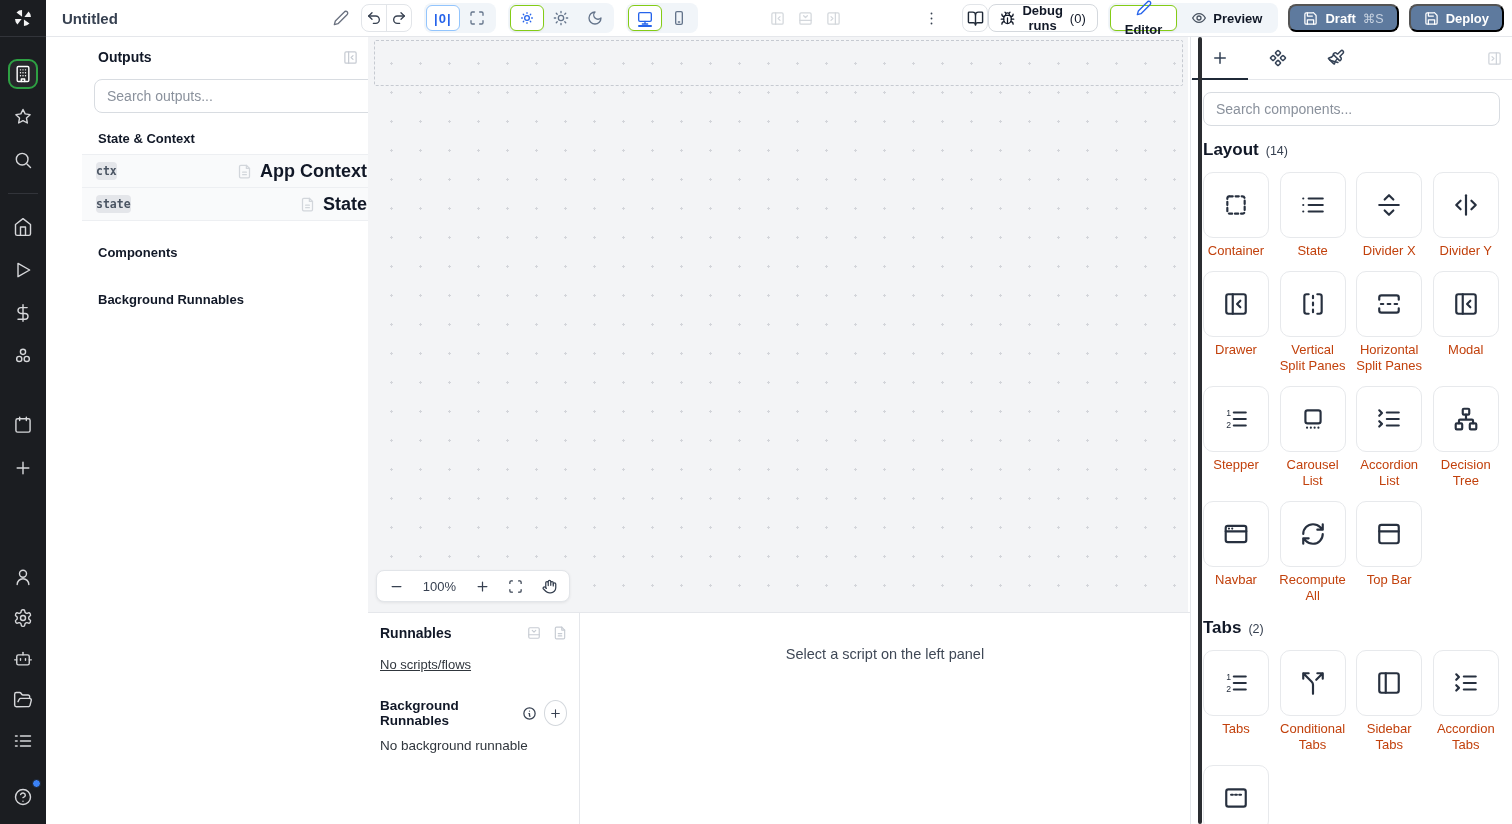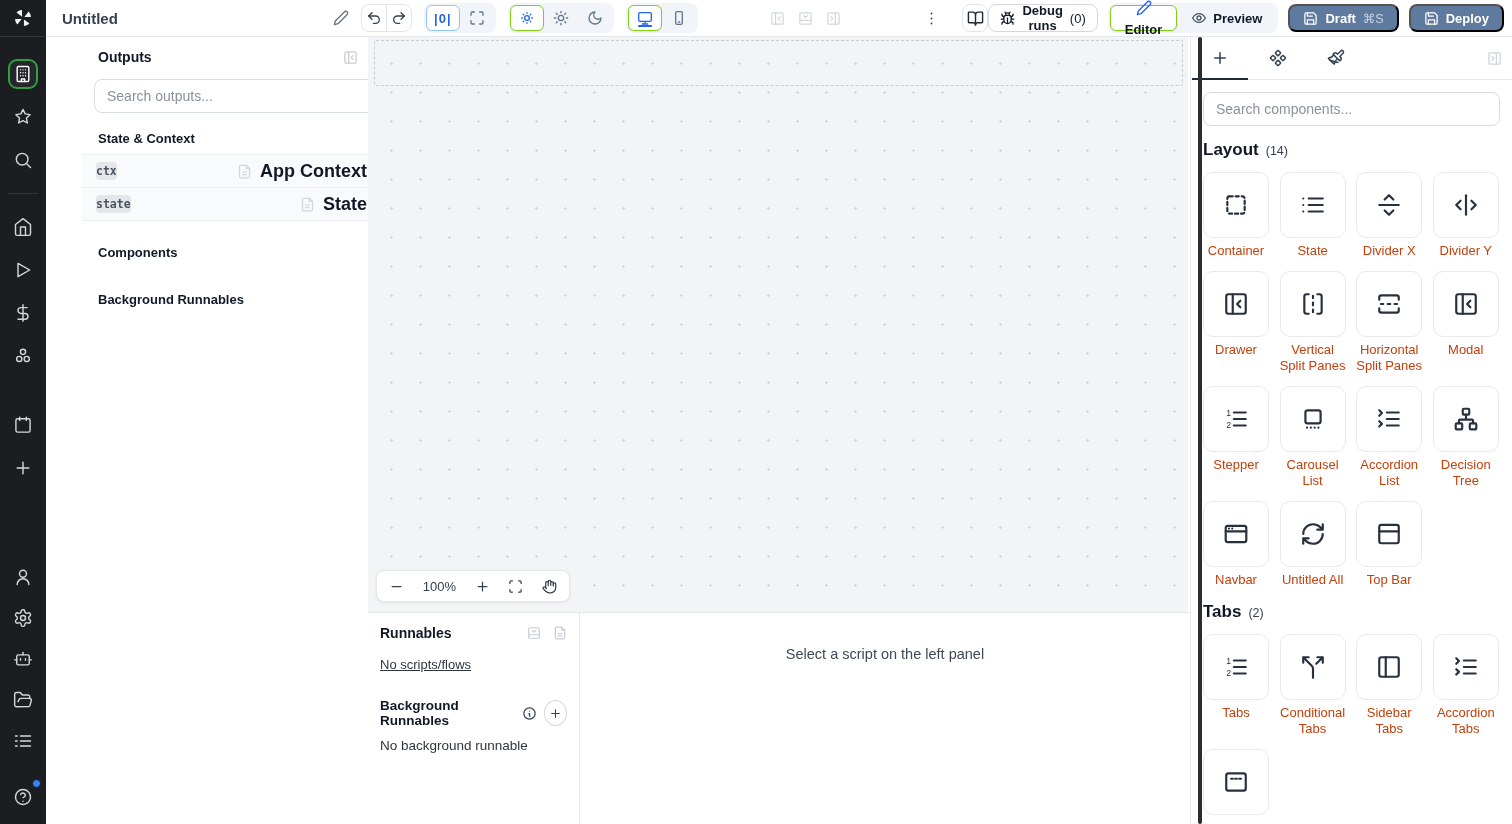--- a/index.html
+++ b/index.html
@@ -793,21 +793,21 @@
     <div class="comp-label">Navbar</div>
   </div>
 
   <div class="comp-item">
     <div class="comp-card">
                 <svg viewBox="0 0 24 24" fill="none" stroke="currentColor" stroke-width="2" stroke-linecap="round" stroke-linejoin="round">
                   <path d="M3 12a9 9 0 0 1 9-9 9.75 9.75 0 0 1 6.74 2.74L21 8M21 3v5h-5"></path>
                   <path d="M21 12a9 9 0 0 1-9 9 9.75 9.75 0 0 1-6.74-2.74L3 16M8 16H3v5"></path>
                 </svg>
               </div>
-    <div class="comp-label">Untitled All</div>
+    <div class="comp-label">Recompute All</div>
   </div>
 
   <div class="comp-item">
     <div class="comp-card">
                 <svg viewBox="0 0 24 24" fill="none" stroke="currentColor" stroke-width="2" stroke-linecap="round" stroke-linejoin="round">
                   <rect x="3" y="3.5" width="18" height="17" rx="2"></rect>
                   <path d="M3 9.5h18"></path>
                 </svg>
               </div>
     <div class="comp-label">Top Bar</div>

